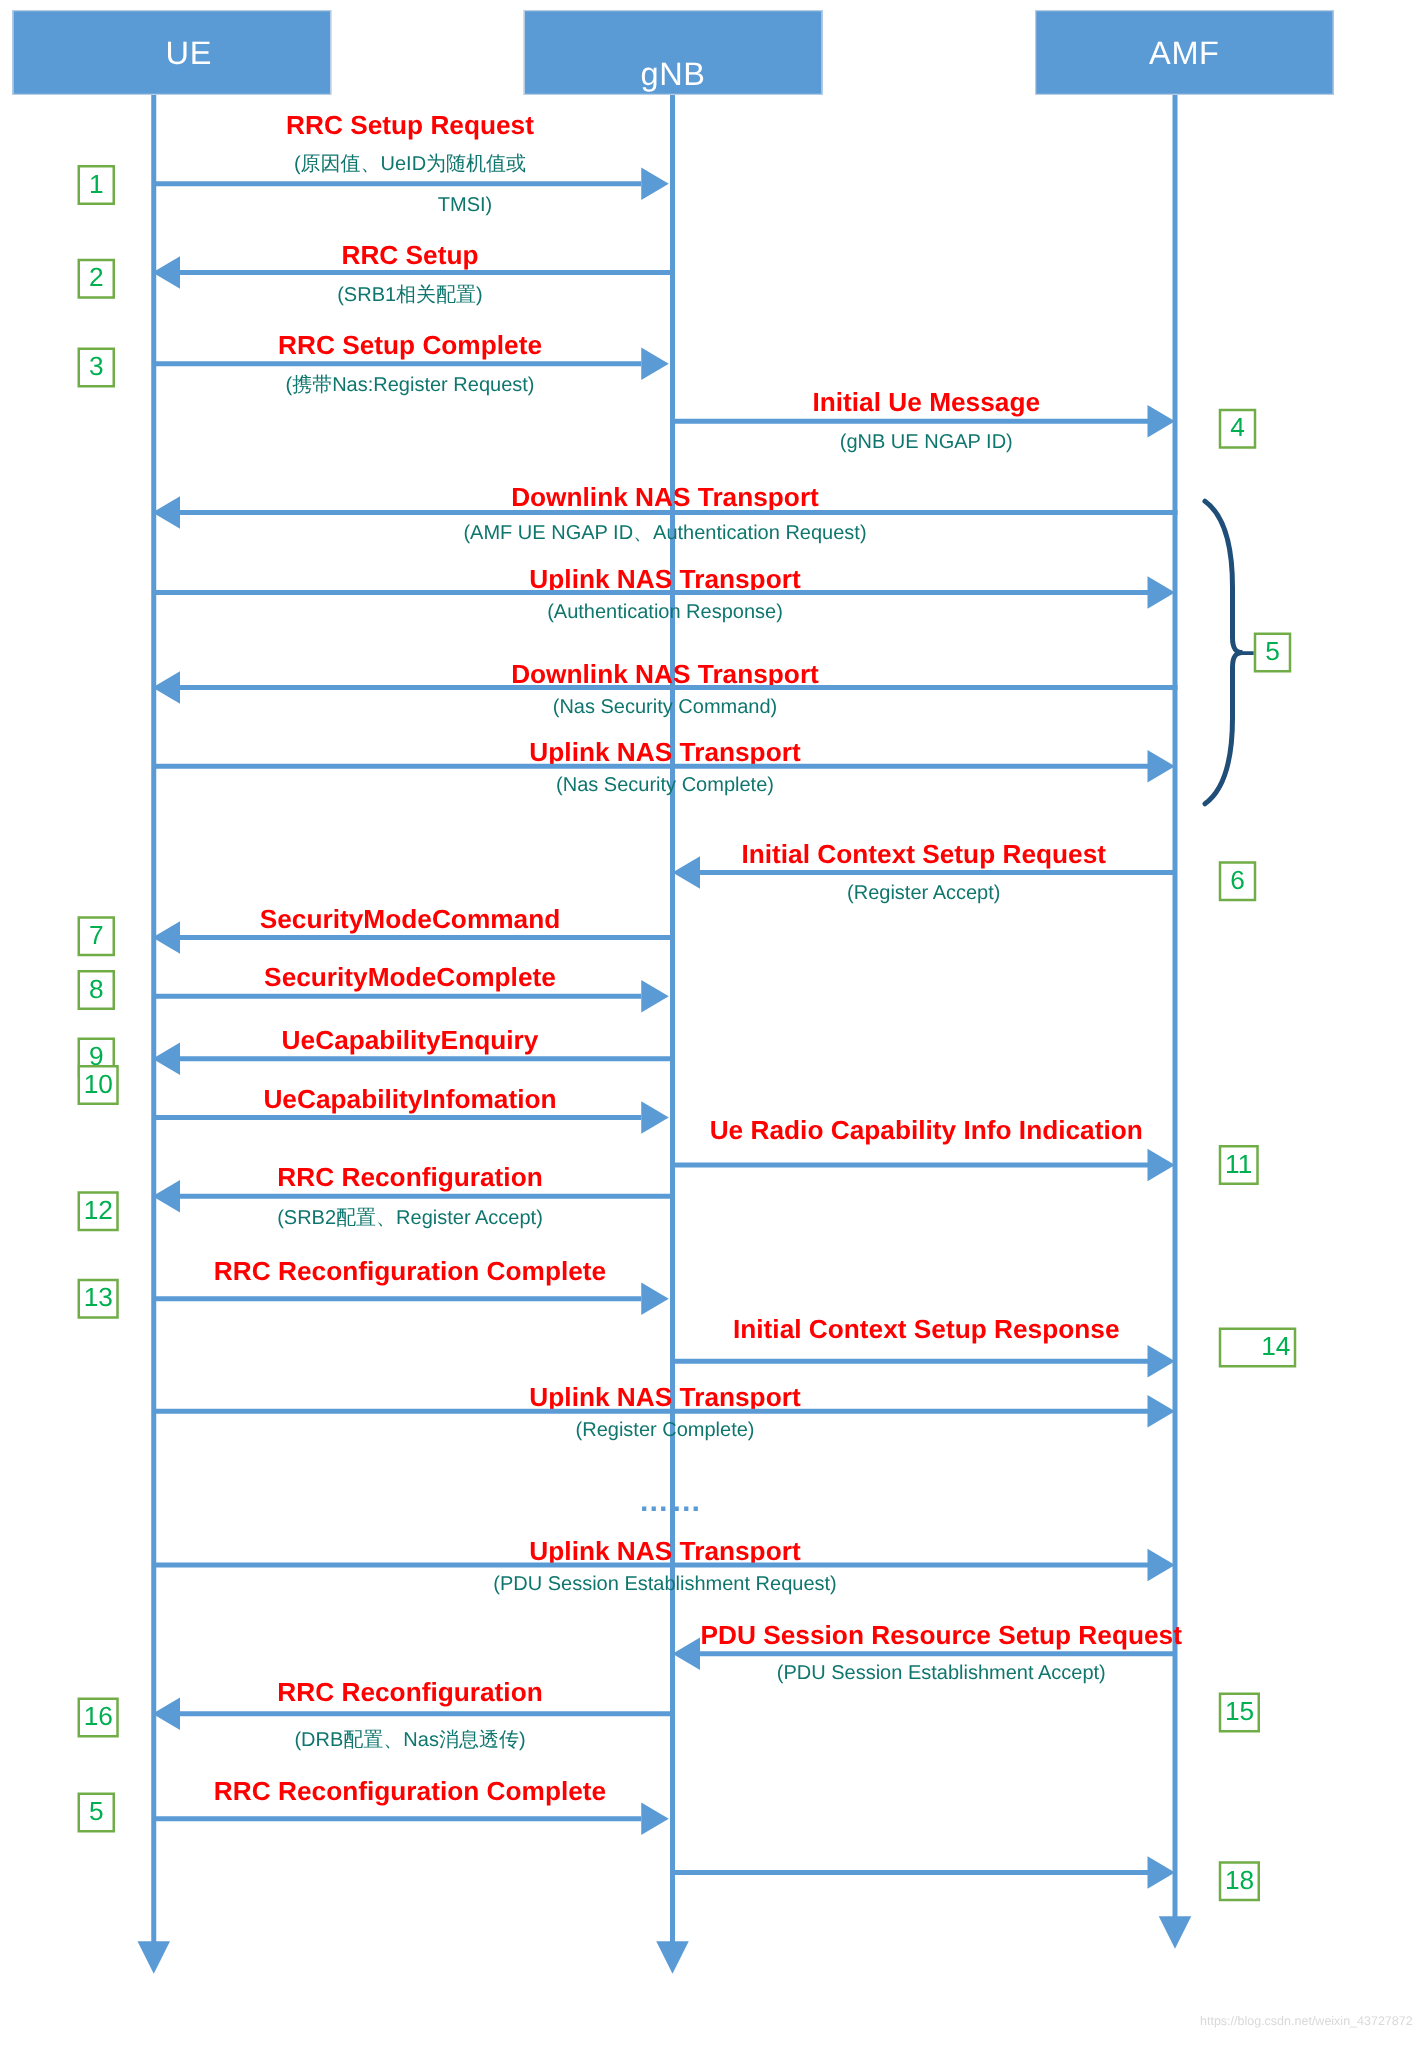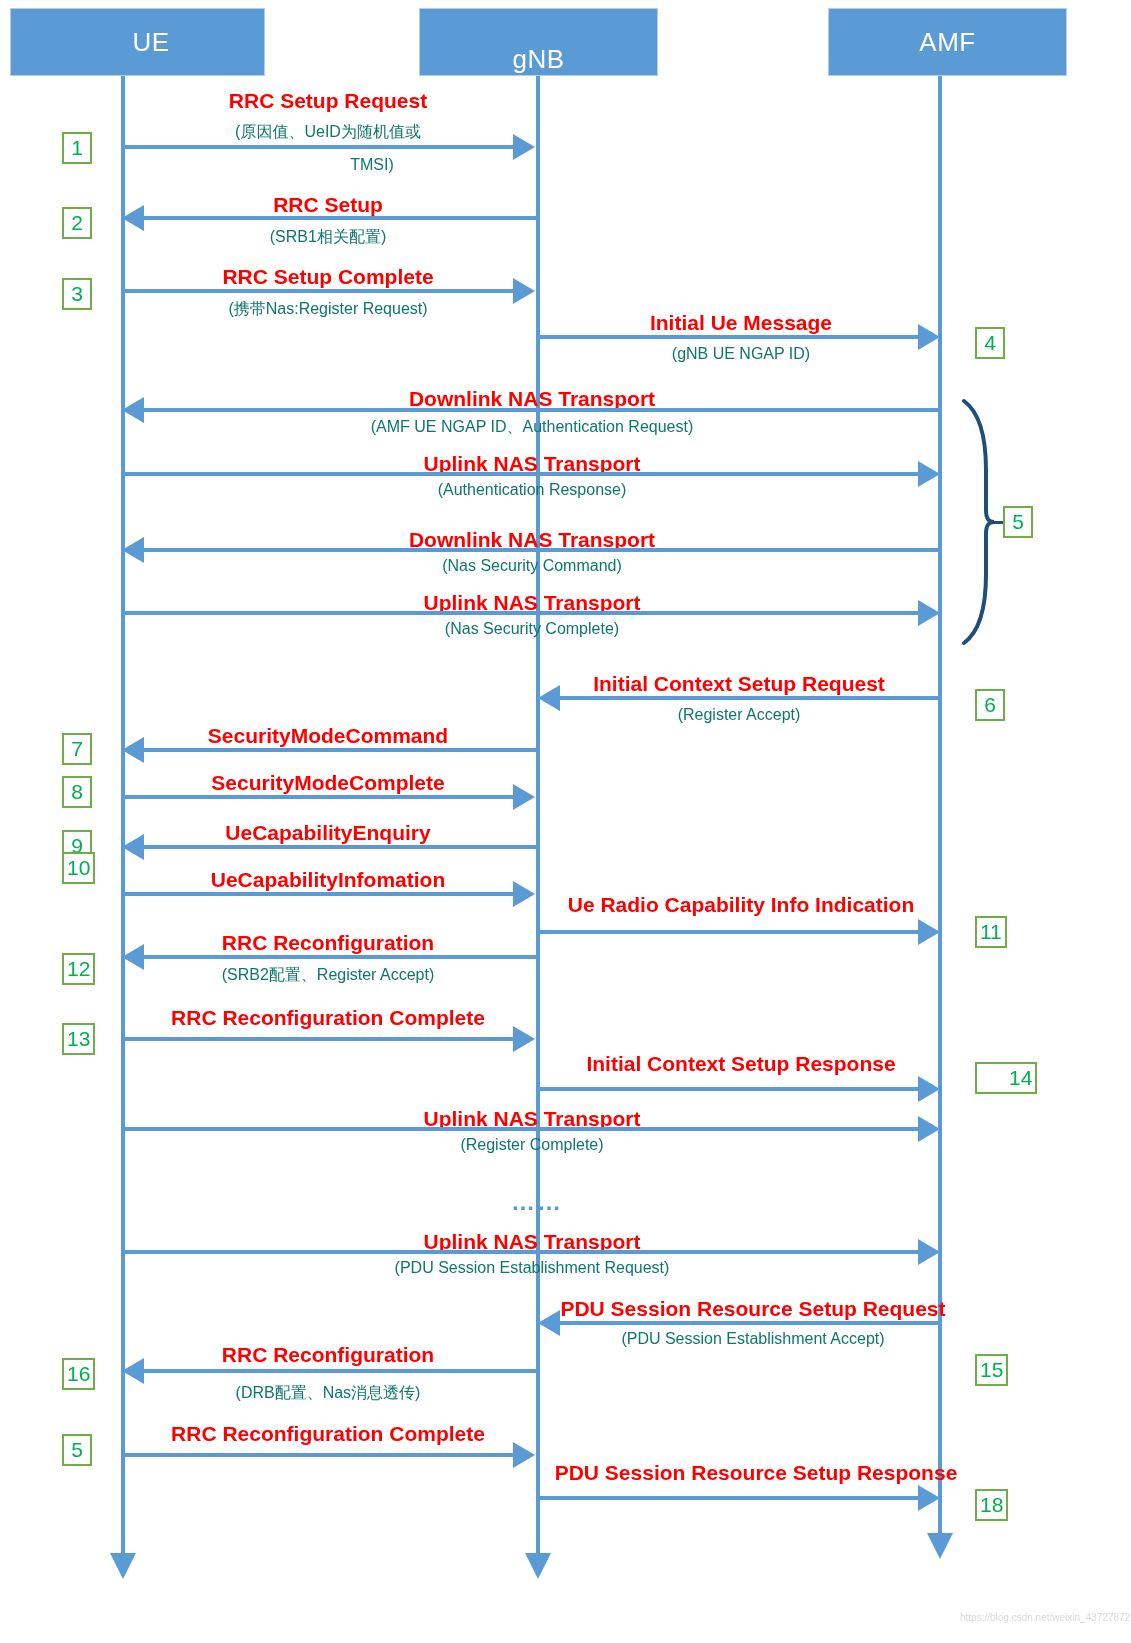--- a/index.html
+++ b/index.html
@@ -282,20 +282,19 @@
   <div class="msg-sub" style="left:121px; top:1385px; width:414px;">(DRB配置、Nas消息透传)</div>
   <div class="msg-line" style="left:144px; top:1369px; width:394px;"></div>
   <div class="arrow-left" style="left:122px; top:1358px;"></div>
   <div class="step-badge" style="left:62px; top:1358px;">16</div>
 
   <div class="msg-title" style="left:121px; top:1423px; width:414px;">RRC Reconfiguration Complete</div>
   <div class="msg-line" style="left:123px; top:1453px; width:390px;"></div>
   <div class="arrow-right" style="left:513px; top:1442px;"></div>
   <div class="step-badge" style="left:62px; top:1434px;">5</div>
 
-  <div class="msg-title" style="left:537px; top:1462px; width:438px; text-align:center;">PDU Session Resource Setup Response</div>
   <div class="msg-line" style="left:538px; top:1496px; width:382px;"></div>
   <div class="arrow-right" style="left:918px; top:1485px;"></div>
   <div class="step-badge" style="left:975px; top:1489px;">18</div>
 
   <div class="watermark" style="left:960px; top:1612px;">https://blog.csdn.net/weixin_43727872</div>
 
 </div>
 
 </body></html>

